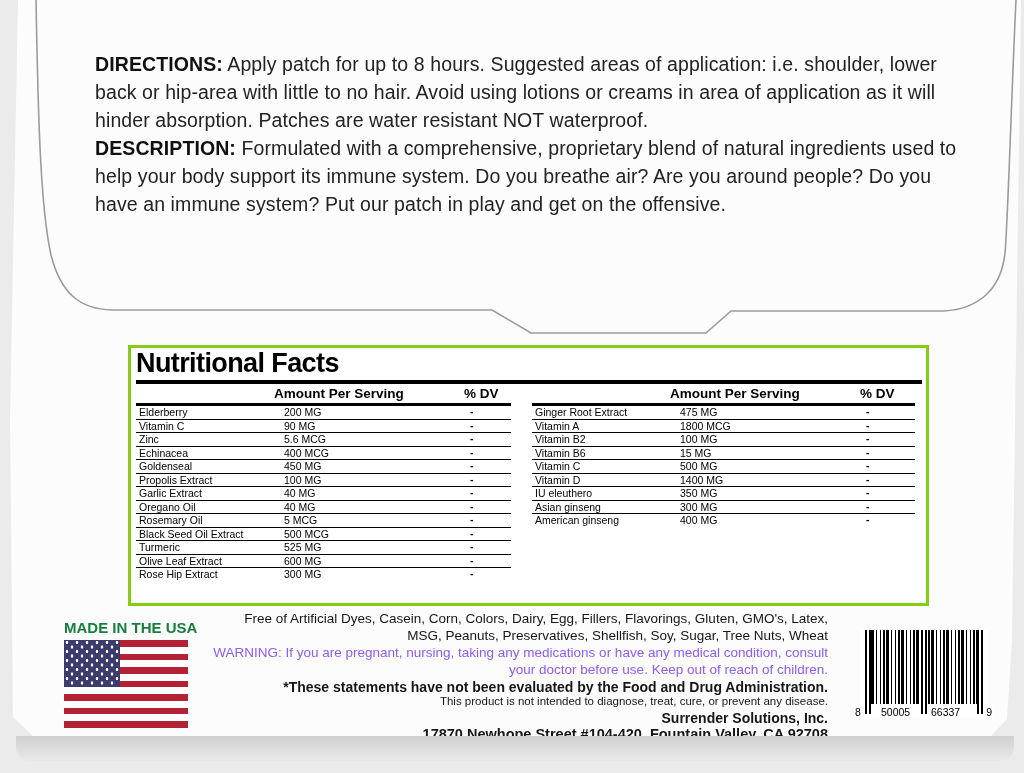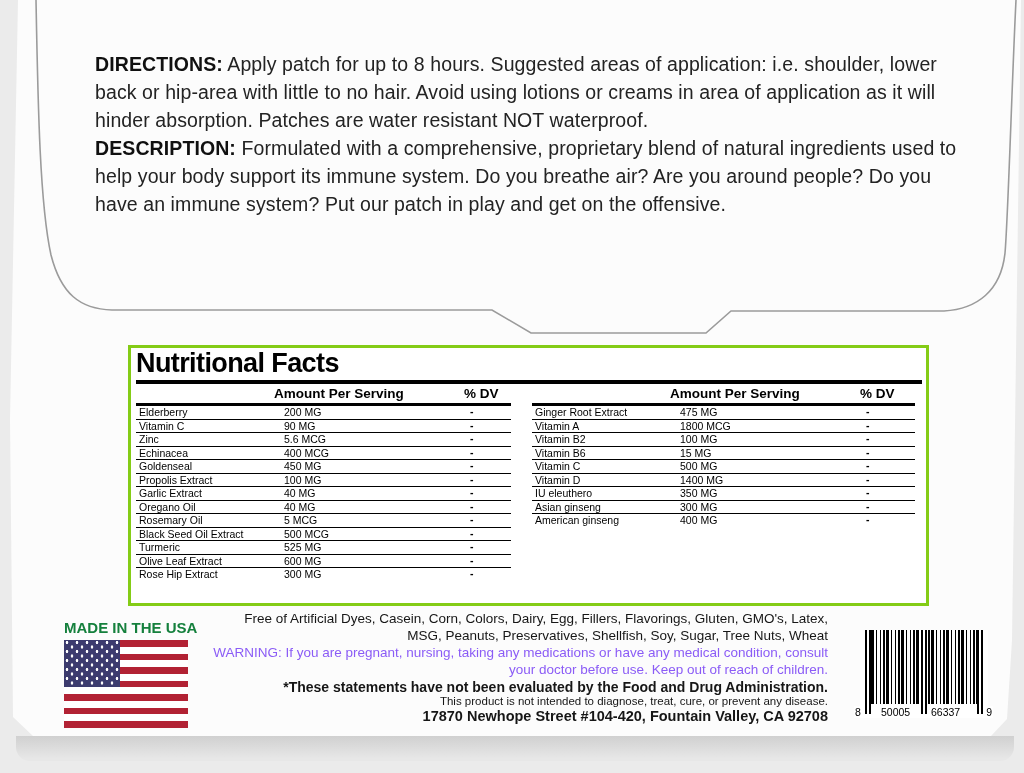--- a/index.html
+++ b/index.html
@@ -245,20 +245,21 @@
   <div class="made-in">MADE IN THE USA</div>
   <div class="flag">
     <div class="canton"></div>
   </div>
 
   <div class="footer-text">
     <p class="free-of">Free of Artificial Dyes, Casein, Corn, Colors, Dairy, Egg, Fillers, Flavorings, Gluten, GMO's, Latex, MSG, Peanuts, Preservatives, Shellfish, Soy, Sugar, Tree Nuts, Wheat</p>
     <p class="warning">WARNING: If you are pregnant, nursing, taking any medications or have any medical condition, consult your doctor before use. Keep out of reach of children.</p>
     <p class="fda">*These statements have not been evaluated by the Food and Drug Administration.</p>
     <p class="disease">This product is not intended to diagnose, treat, cure, or prevent any disease.</p>
+    <p class="company">Surrender Solutions, Inc.</p>
     <p class="address">17870 Newhope Street #104-420, Fountain Valley, CA 92708</p>
   </div>
 
   <div class="barcode">
     <div class="bars"></div>
     <div class="guard l"></div>
     <div class="guard m"></div>
     <div class="guard r"></div>
     <div class="nums">
       <span class="n1">8</span>

